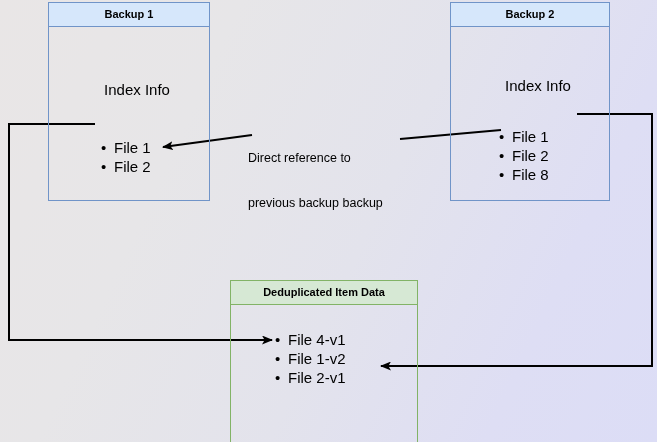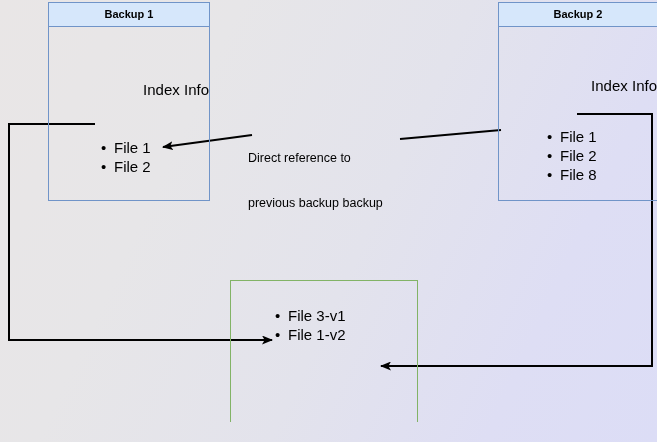--- a/index.html
+++ b/index.html
@@ -72,21 +72,21 @@
     background: transparent;
     border: 1px solid #82b366;
     border-bottom: none;
   }
 
   
   .index-label {
     position: absolute;
     left: 16px;
     right: 0;
-    text-align: right;
+    text-align: center;
     font-size: 15px;
     line-height: 17px;
     color: #000;
   }
   ul.filelist {
     position: absolute;
     margin: 0;
     padding: 0;
     list-style: none;
   }
@@ -141,37 +141,39 @@
     <div class="hdr">Backup 1</div>
     <div class="body" style="height:175px;">
       <div class="index-label" style="top:54px;">Index Info</div>
       <ul class="filelist" style="left:52px; top:111px;">
         <li>File 1</li>
         <li>File 2</li>
       </ul>
     </div>
   </div>
 
-  <div class="node blue" style="left:450px; top:2px; width:160px; height:198px;margin-left:48px;">
+  <div class="node blue" style="left:450px; top:2px; width:160px; height:198px;">
     <div class="hdr">Backup 2</div>
     <div class="body" style="height:175px;">
       <div class="index-label" style="top:50px;">Index Info</div>
       <ul class="filelist" style="left:48px; top:100px;">
         <li>File 1</li>
         <li>File 2</li>
         <li>File 8</li>
       </ul>
     </div>
   </div>
 
   <div class="node green" style="left:230px; top:280px; width:188px; height:165px;">
+    <div class="hdr">Deduplicated Item Data</div>
     <div class="body" style="height:142px;">
       <ul class="filelist" style="left:44px; top:25px;">
-        <li>File 3-v1</li>
+        <li>File 4-v1</li>
         <li>File 1-v2</li>
+        <li>File 2-v1</li>
       </ul>
     </div>
   </div>
 
   <div class="edge-label" style="left:248px; top:121px; width:156px;">
     <div>Direct reference to</div>
     <div>previous backup backup</div>
   </div>
 
 </div>

